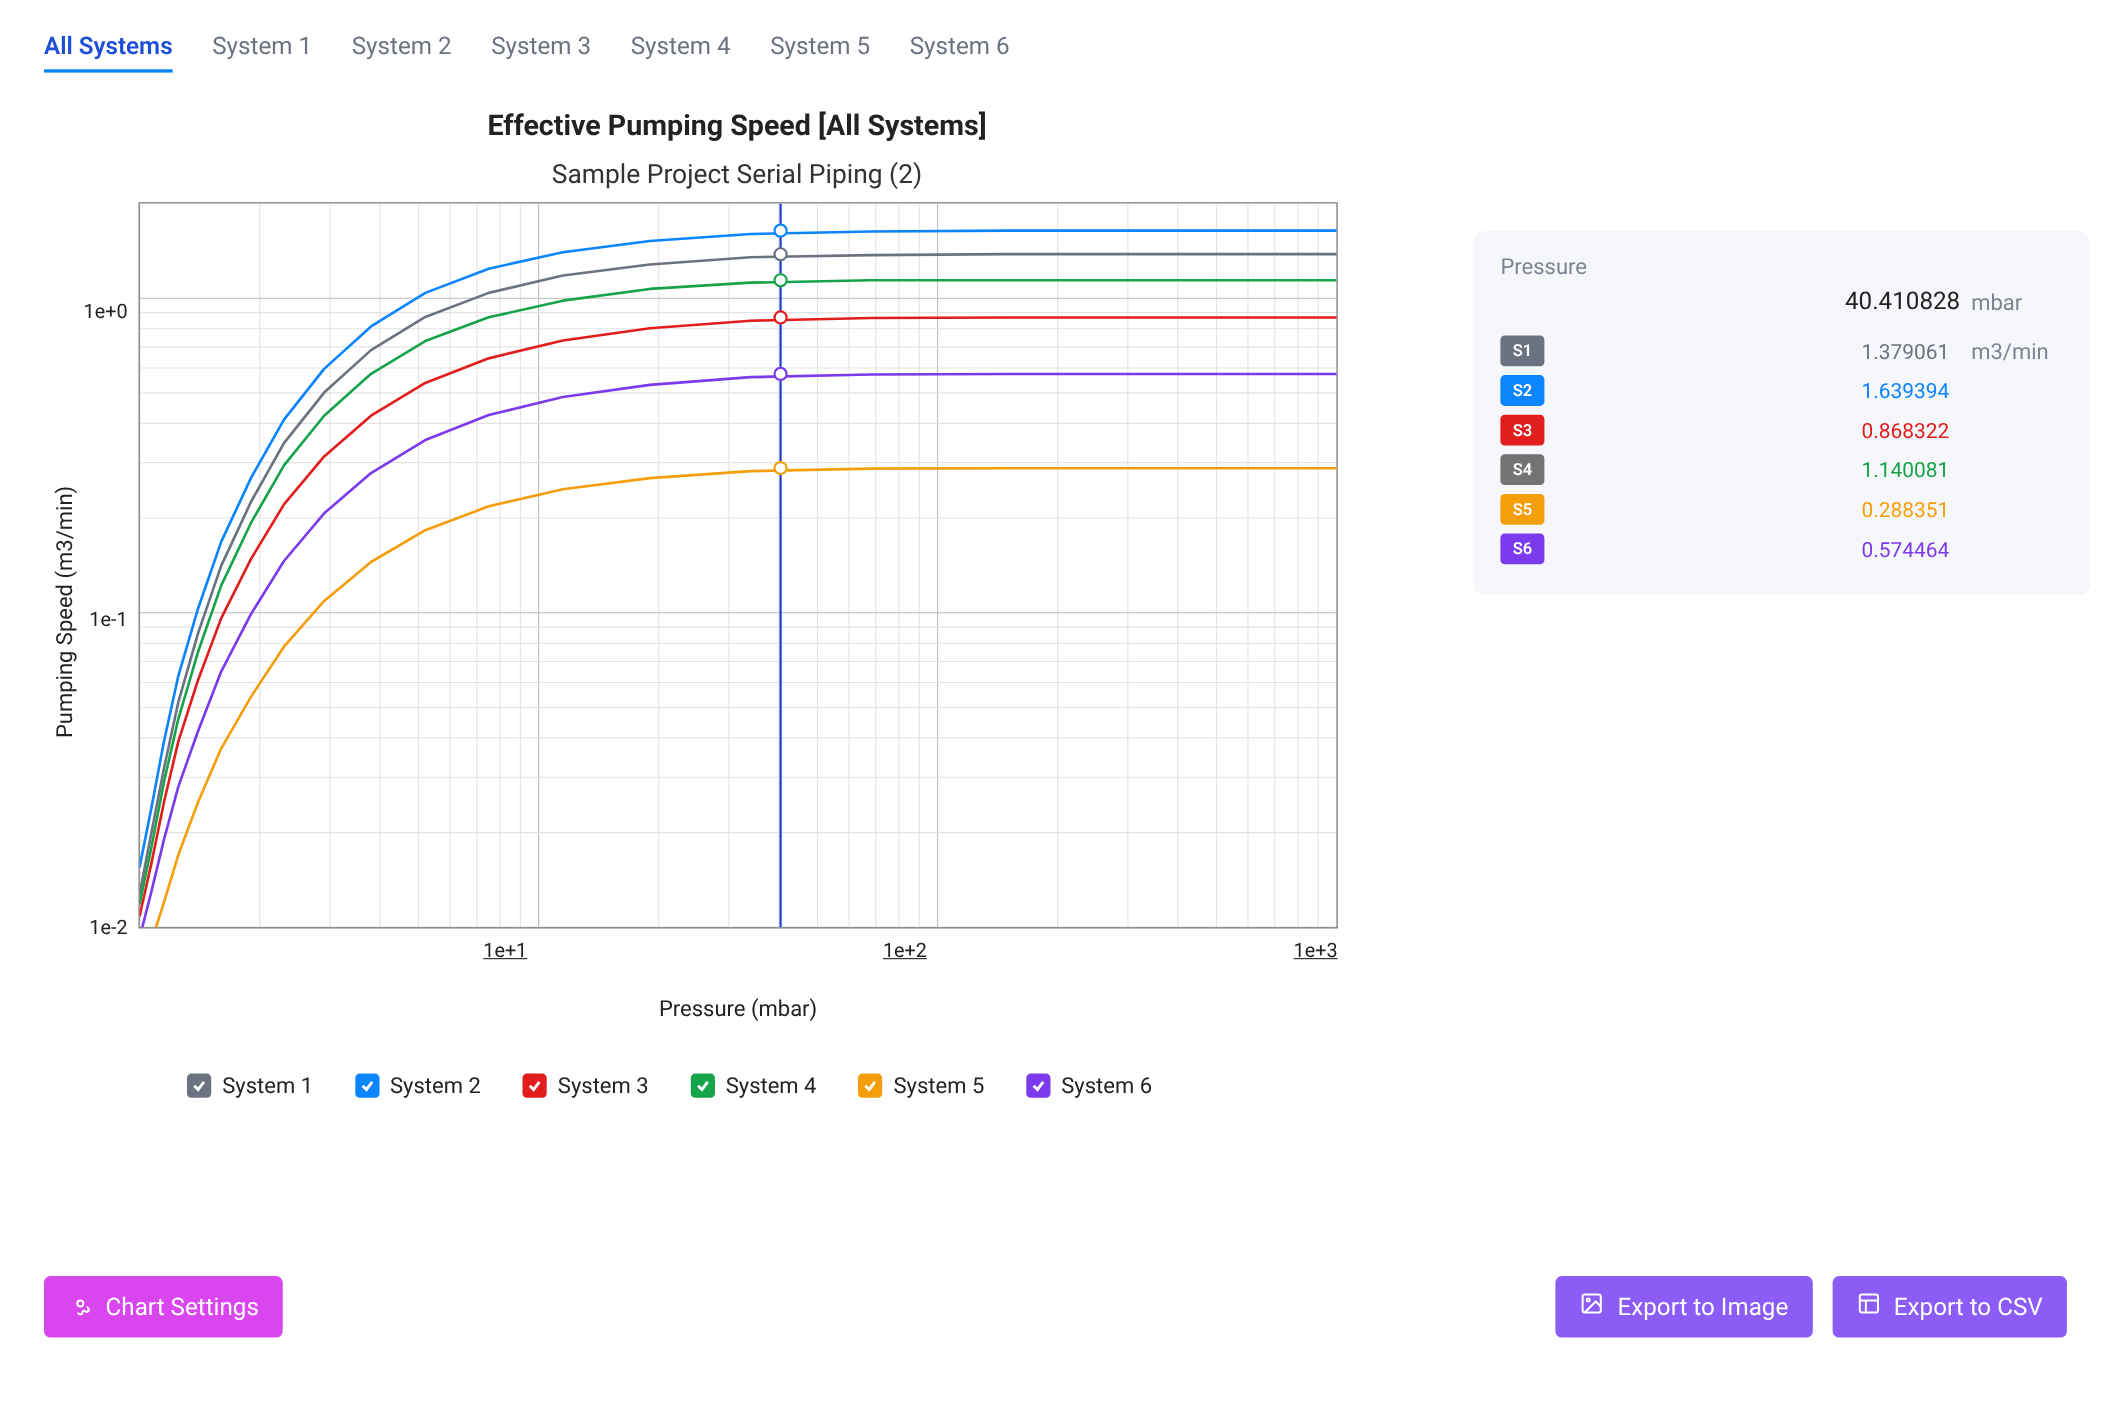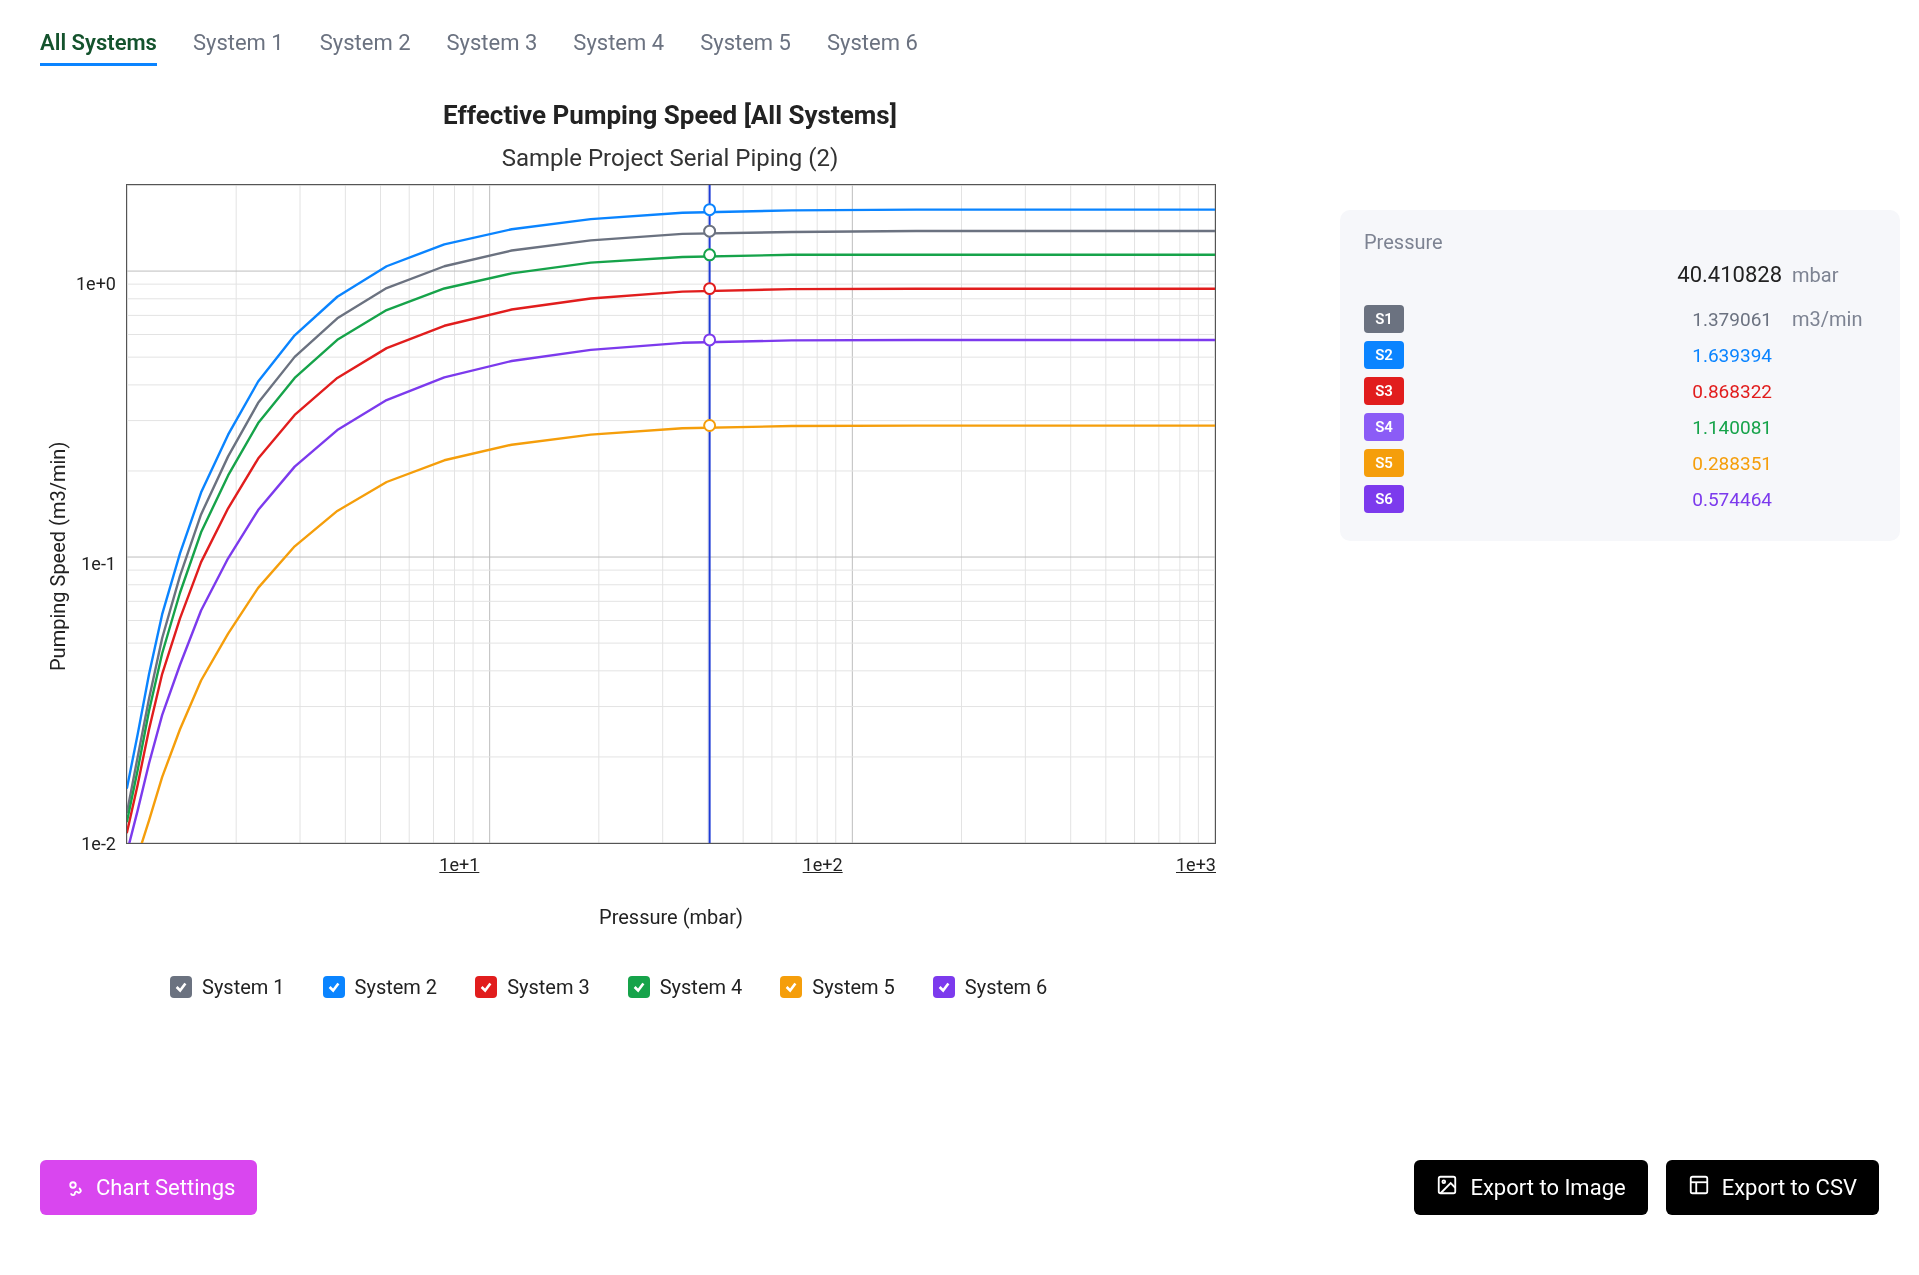--- a/index.html
+++ b/index.html
@@ -25,21 +25,21 @@
     margin-bottom: 24px;
   }
   .tab {
     font-size: 22px;
     color: #6b7280;
     padding-bottom: 8px;
     cursor: pointer;
     user-select: none;
   }
   .tab.active {
-    color: #14532d;
+    color: #1d4ed8;
     font-weight: 600;
     border-bottom: 3px solid #0a84ff;
   }
 
   .content {
     display: flex;
     gap: 40px;
   }
 
   .chart-column {
@@ -224,21 +224,21 @@
     align-items: center;
     gap: 12px;
     padding: 14px 22px;
     border-radius: 6px;
     font-size: 22px;
     color: #fff;
     cursor: pointer;
     user-select: none;
   }
   .btn-gray { background: #d946ef; }
-  .btn-blue { background: #000000; }
+  .btn-blue { background: #8b5cf6; }
   .spacer { flex: 1; }
   .btn + .btn { margin-left: 18px; }
   .btn svg { width: 22px; height: 22px; }
 
 </style>
 </head>
 <body>
 
 <div class="page">
   <div class="tabs">
@@ -415,21 +415,21 @@
           <span class="dp-badge" style="background:#0a84ff">S2</span>
           <span class="dp-value" style="color:#0a84ff">1.639394</span>
           <span class="dp-unit"></span>
         </div>
         <div class="dp-row">
           <span class="dp-badge" style="background:#e11d1d">S3</span>
           <span class="dp-value" style="color:#e11d1d">0.868322</span>
           <span class="dp-unit"></span>
         </div>
         <div class="dp-row">
-          <span class="dp-badge" style="background:#8b5cf6">S4</span>
+          <span class="dp-badge" style="background:#737373">S4</span>
           <span class="dp-value" style="color:#16a34a">1.140081</span>
           <span class="dp-unit"></span>
         </div>
         <div class="dp-row">
           <span class="dp-badge" style="background:#f59e0b">S5</span>
           <span class="dp-value" style="color:#f59e0b">0.288351</span>
           <span class="dp-unit"></span>
         </div>
         <div class="dp-row">
           <span class="dp-badge" style="background:#7c3aed">S6</span>

